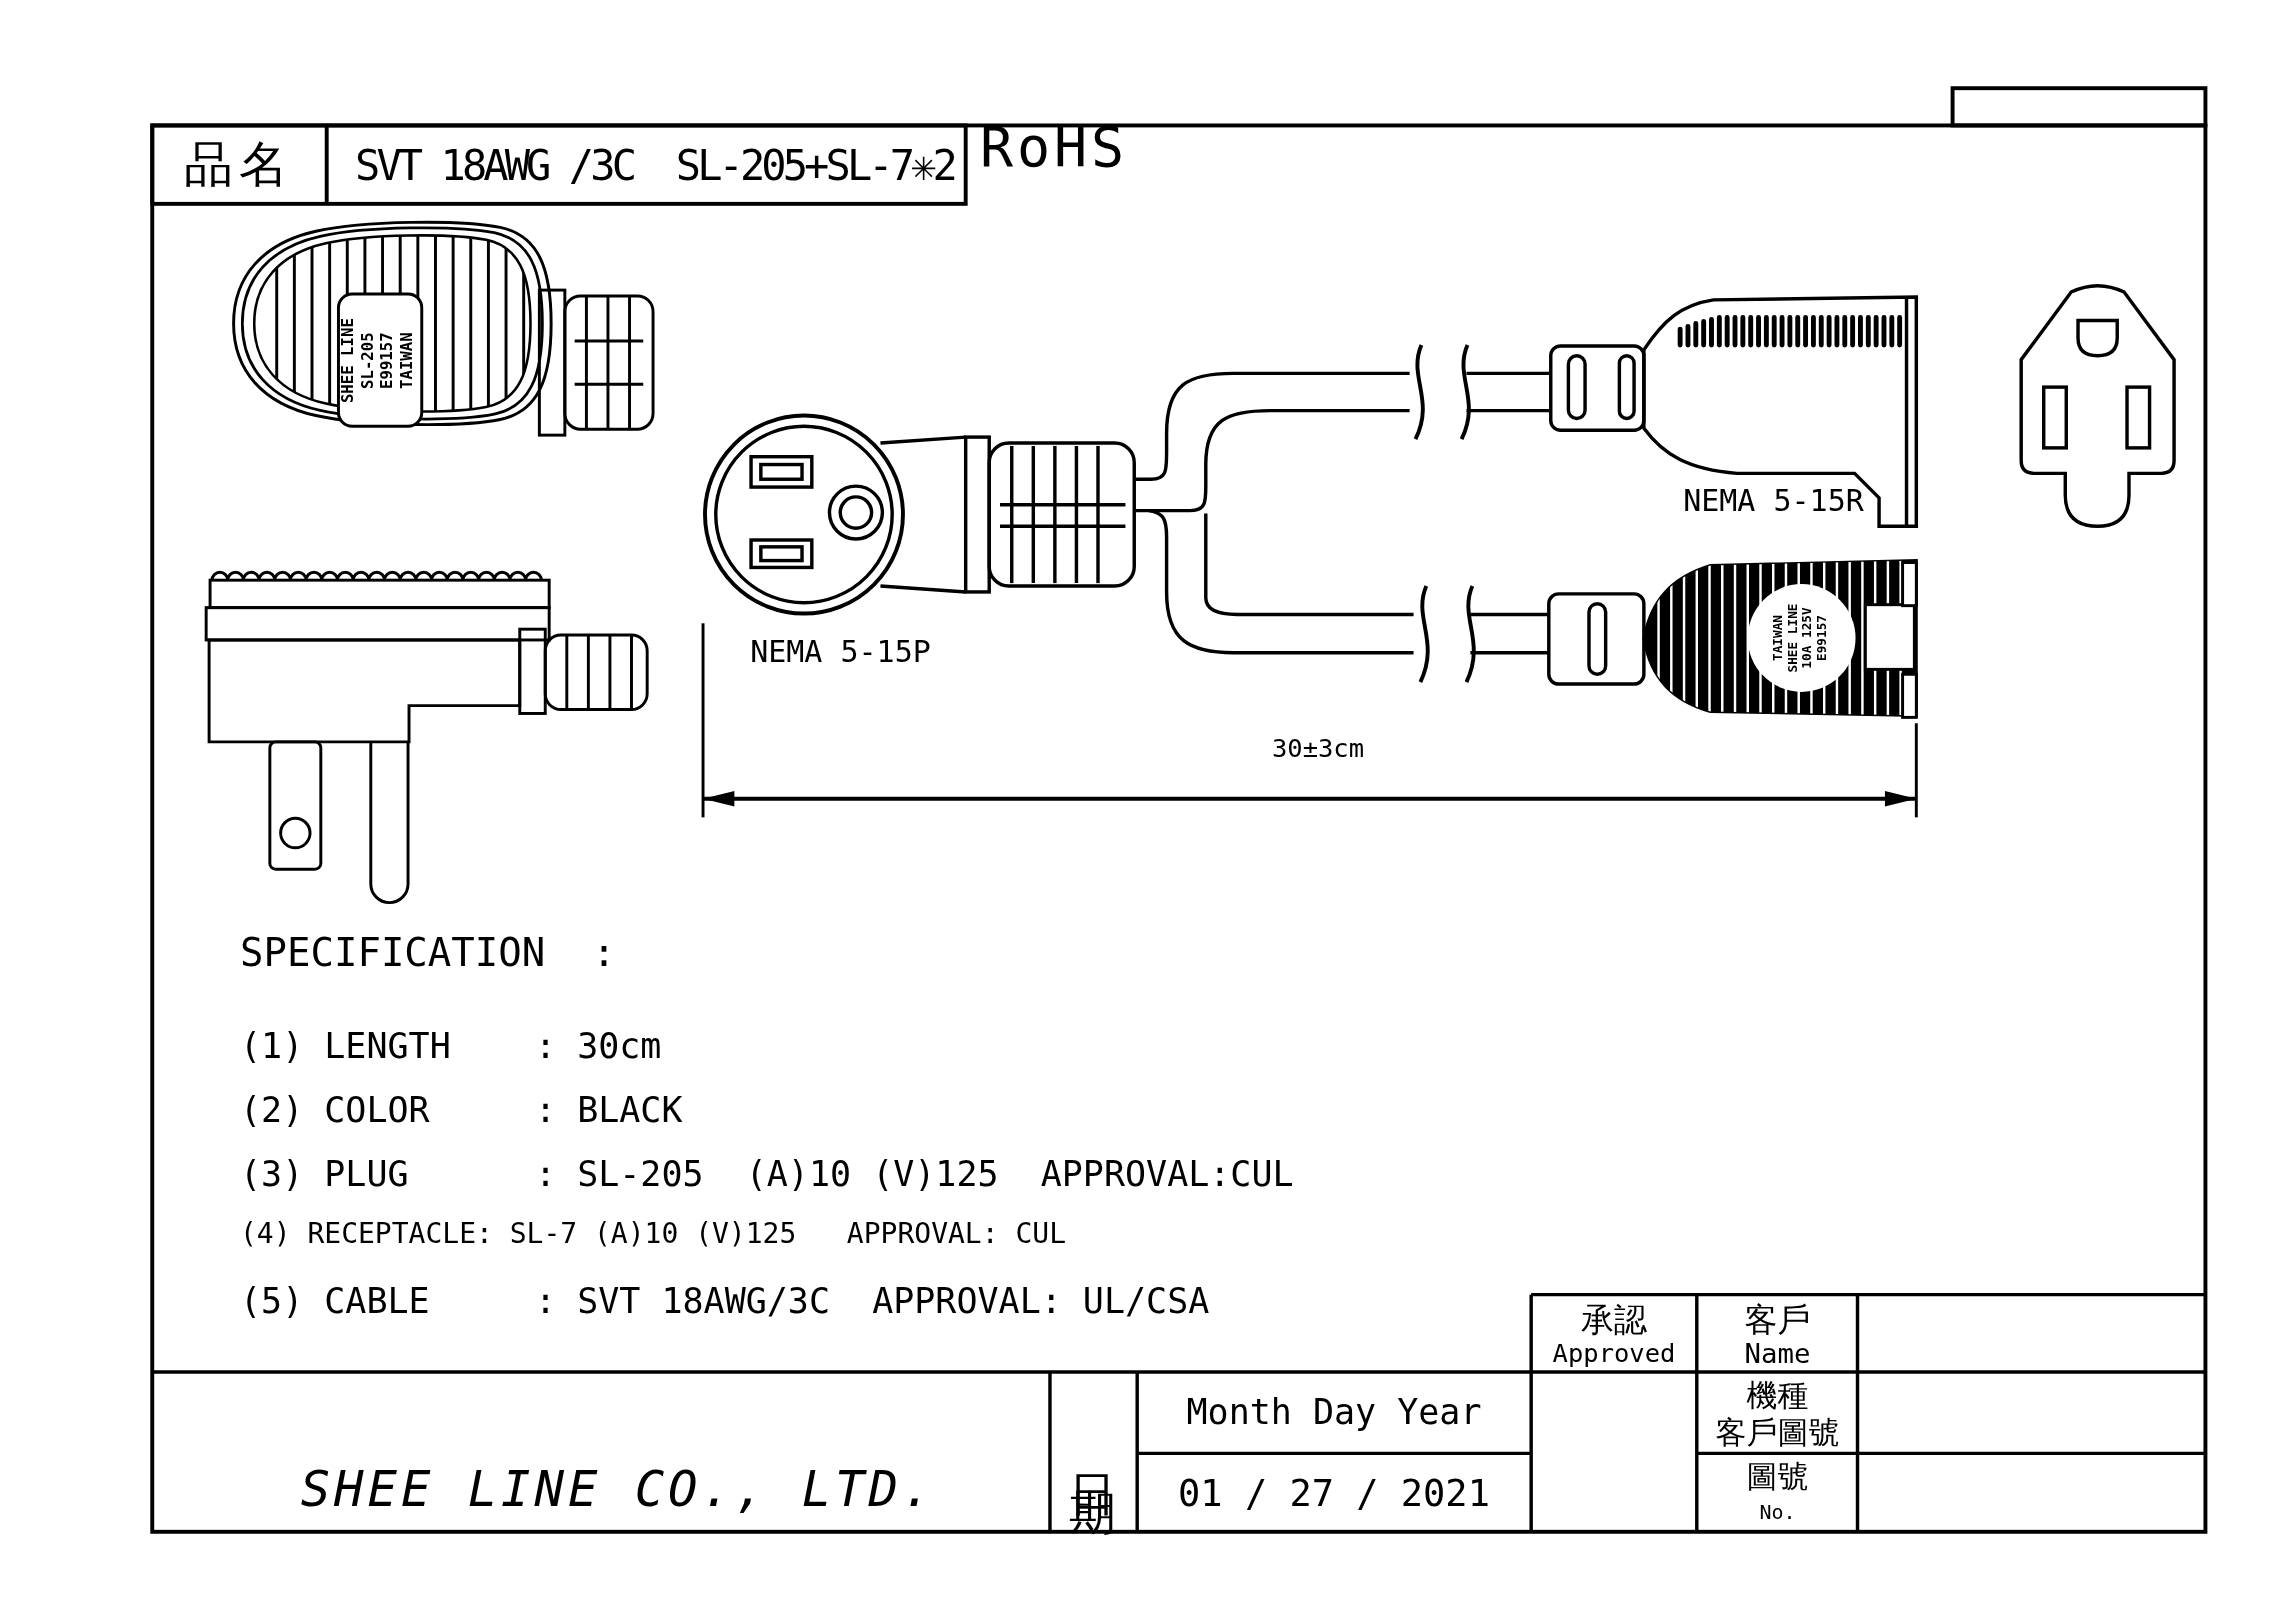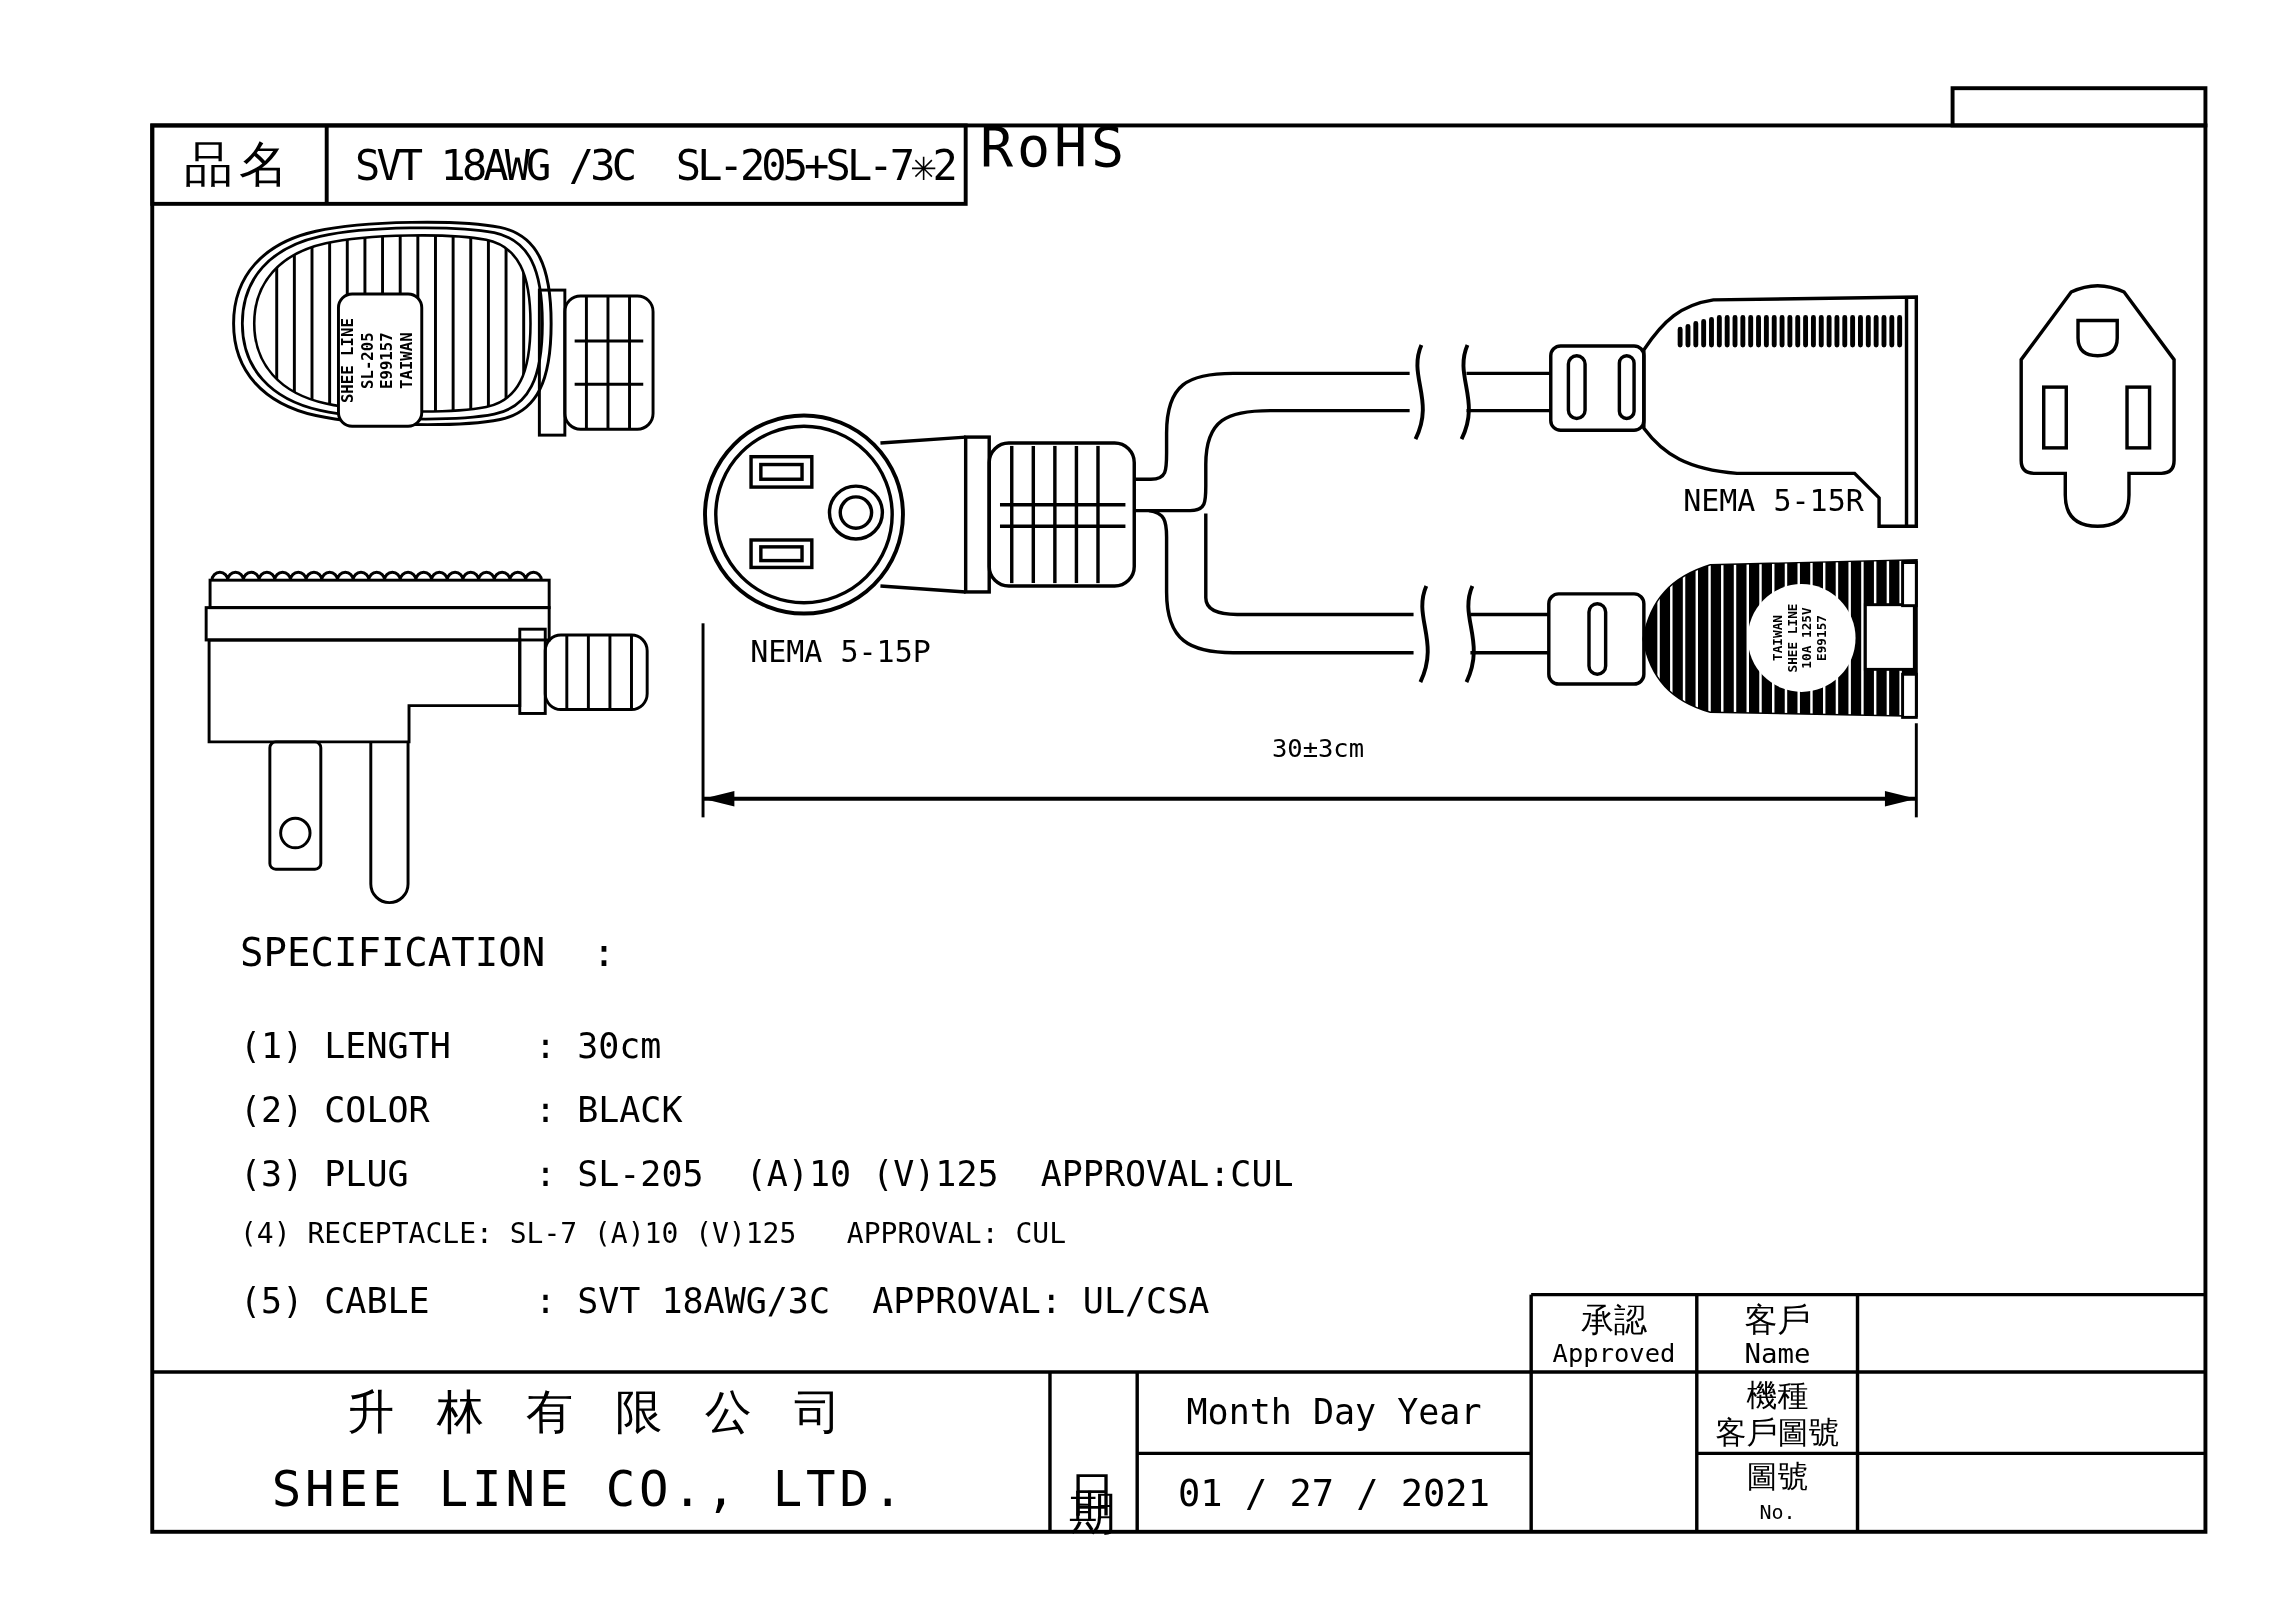--- a/index.html
+++ b/index.html
@@ -182,22 +182,21 @@
   <div class="t c mono" style="left:1656px;top:486px;width:235px;font-size:30px;">NEMA 5-15R</div>
   <div class="t c mono" style="left:1225px;top:736px;width:186px;font-size:25.5px;">30±3cm</div>
 
   <div class="t mono" style="left:240px;top:933px;font-size:39px;">SPECIFICATION  :</div>
   <div class="t mono" style="left:240px;top:1029px;font-size:35px;">(1) LENGTH    : 30cm</div>
   <div class="t mono" style="left:240px;top:1093px;font-size:35px;">(2) COLOR     : BLACK</div>
   <div class="t mono" style="left:240px;top:1157px;font-size:35px;">(3) PLUG      : SL-205  (A)10 (V)125  APPROVAL:CUL</div>
   <div class="t mono" style="left:240px;top:1220px;font-size:28px;">(4) RECEPTACLE: SL-7 (A)10 (V)125   APPROVAL: CUL</div>
   <div class="t mono" style="left:240px;top:1284px;font-size:35px;">(5) CABLE     : SVT 18AWG/3C  APPROVAL: UL/CSA</div>
 
-  <div class="t c cjk" style="left:152px;top:1374px;width:898px;height:74px;font-size:47px;letter-spacing:13.7px;">升 林 有 限 公 司</div>
-  <div class="t c mono" style="left:140px;top:1449px;width:898px;height:80px;font-size:49px;letter-spacing:3.9px;">SHEE LINE CO., LTD.</div>
+  <div class="t c mono" style="left:169px;top:1449px;width:898px;height:80px;font-size:49px;font-style:italic;letter-spacing:3.9px;">SHEE LINE CO., LTD.</div>
   <div class="t c cjk" style="left:1050px;top:1372px;width:87px;height:160px;font-size:47px;writing-mode:vertical-rl;text-orientation:upright;letter-spacing:13.7px;">日期</div>
   <div class="t c mono" style="left:1137px;top:1372px;width:394px;height:81px;font-size:35px;">Month Day Year</div>
   <div class="t c mono" style="left:1137px;top:1454px;width:394px;height:78px;font-size:37px;">01 / 27 / 2021</div>
 
   <div class="t c cjk" style="left:1531px;top:1300px;width:166px;height:39px;font-size:33px;">承認</div>
   <div class="t c mono" style="left:1531px;top:1337px;width:166px;height:33px;font-size:25.5px;">Approved</div>
   <div class="t c cjk" style="left:1697px;top:1300px;width:161px;height:39px;font-size:33px;">客戶</div>
   <div class="t c mono" style="left:1697px;top:1337px;width:161px;height:33px;font-size:27.4px;">Name</div>
   <div class="t c cjk" style="left:1697px;top:1376px;width:161px;height:39px;font-size:31px;">機種</div>
   <div class="t c cjk" style="left:1697px;top:1413px;width:161px;height:39px;font-size:31px;">客戶圖號</div>

